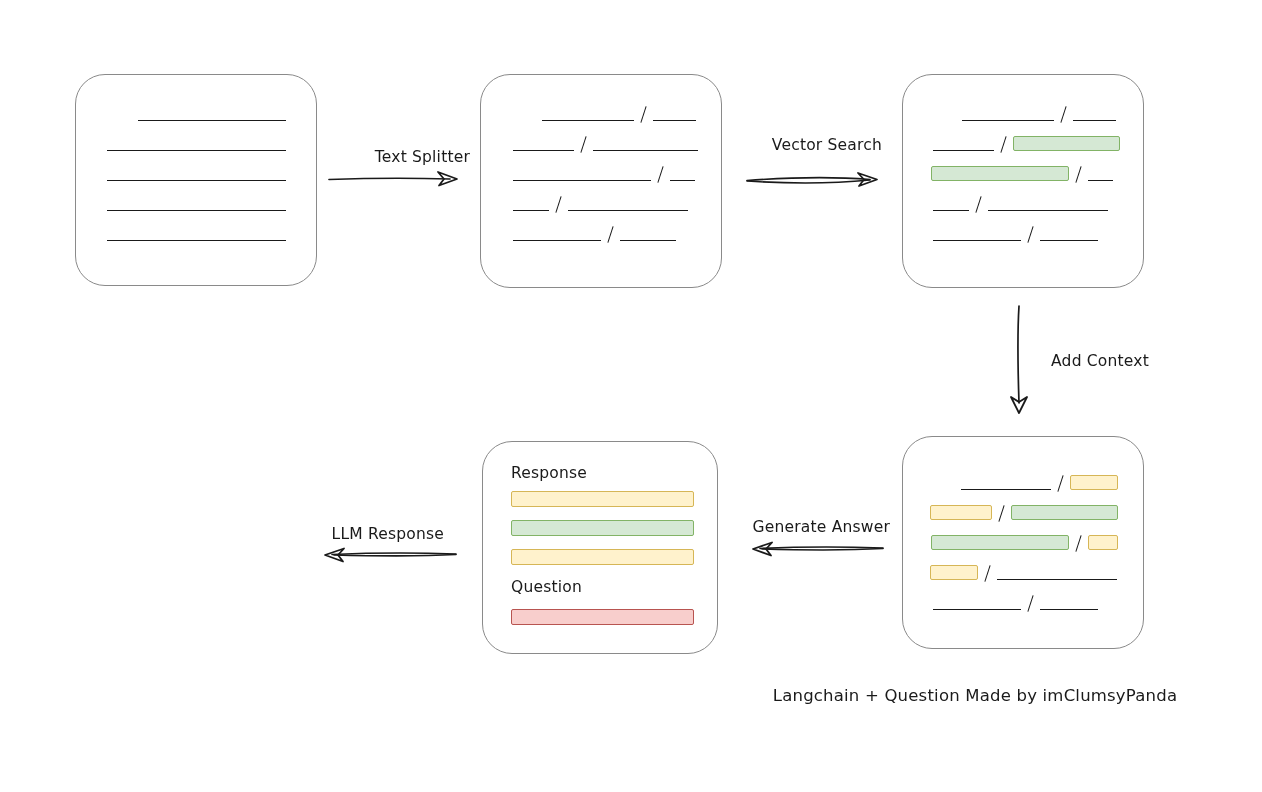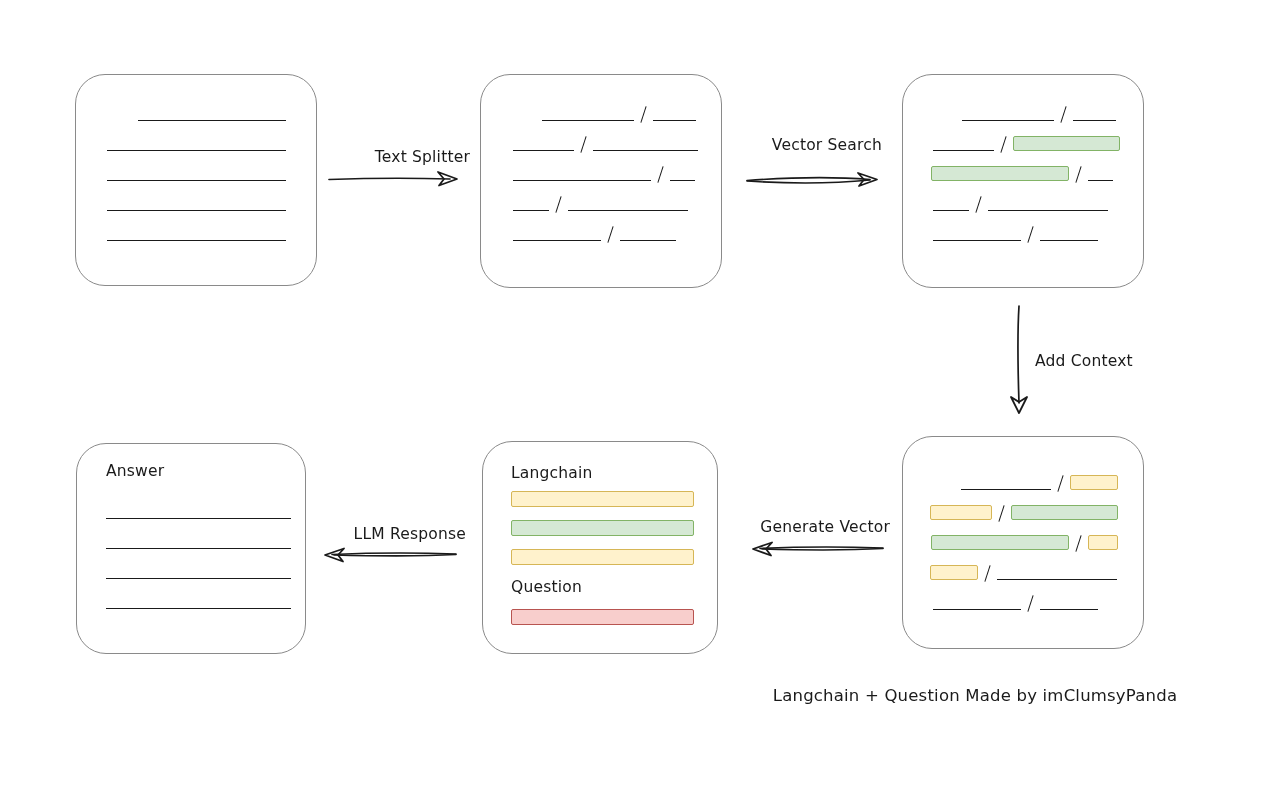--- a/index.html
+++ b/index.html
@@ -142,74 +142,57 @@
         <div class="seg-row" style="padding-left: 30px;">
           <div class="seg-line" style="width: 88px; flex: 0 0 auto;"></div>
           <div class="slash"></div>
           <div class="seg-line" style="width: 58px; flex: 0 0 auto;"></div>
         </div>
       </div>
   </div>
 
   <div class="box" style="left:482px;top:441px;width:236px;height:213px">
     <div class="prompt-items">
-        <div class="box-label">Langchain</div>
+        <div class="box-label">Response</div>
         <div class="prompt-bar bar-yellow m9"></div>
         <div class="prompt-bar bar-green"></div>
         <div class="prompt-bar bar-yellow"></div>
         <div class="box-label">Question</div>
         <div class="prompt-bar bar-red"></div>
       </div>
   </div>
 
-  <div class="box" style="left:76px;top:443px;width:230px;height:211px">
-    <div class="box-label answer-label">Answer</div>
-    <div class="rows answer-rows">
-        <div class="seg-row" style="padding-left: 29px;">
-          <div class="seg-line" style="width: 185px; flex: 0 0 auto;"></div>
-        </div>
-        <div class="seg-row" style="padding-left: 29px;">
-          <div class="seg-line" style="width: 185px; flex: 0 0 auto;"></div>
-        </div>
-        <div class="seg-row" style="padding-left: 29px;">
-          <div class="seg-line" style="width: 185px; flex: 0 0 auto;"></div>
-        </div>
-        <div class="seg-row" style="padding-left: 29px;">
-          <div class="seg-line" style="width: 185px; flex: 0 0 auto;"></div>
-        </div>
-      </div>
-  </div>
 
   <div class="arrow-label" style="left:330px;top:148px;width:140px">Text Splitter</div>
   <svg class="arrow-svg" style="left:326px;top:168px" width="145" height="24">
     <path d="M3,11.5 C45,10 90,10 124,11" stroke-width="1.7"></path>
     <path d="M112,4 L131,11 L113,17.5 L118,11 Z" stroke-width="1.8"></path>
   </svg>
 
   <div class="arrow-label" style="left:742px;top:136px;width:140px">Vector Search</div>
   <svg class="arrow-svg" style="left:744px;top:168px" width="145" height="26">
     <path d="M3,12.5 C50,9 95,9 126,11.5" stroke-width="1.6"></path>
     <path d="M3,13 C50,16 95,15 126,12" stroke-width="1.6"></path>
     <path d="M114,5 L133,11.5 L115,18 L120,11.5 Z" stroke-width="1.8"></path>
   </svg>
 
-  <div class="arrow-label" style="left:1035px;top:352px;width:130px;text-align:left">Add Context</div>
+  <div class="arrow-label" style="left:1035px;top:352px;width:130px;text-align:center">Add Context</div>
   <svg class="arrow-svg" style="left:1006px;top:303px" width="26" height="118">
     <path d="M13,3 C11,35 12,70 13,100" stroke-width="1.7"></path>
     <path d="M5,94 L13,110 L21,94 L13,99 Z" stroke-width="1.8"></path>
   </svg>
 
-  <div class="arrow-label" style="left:734px;top:518px;width:156px">Generate Vector</div>
+  <div class="arrow-label" style="left:734px;top:518px;width:156px">Generate Answer</div>
   <svg class="arrow-svg" style="left:738px;top:539px" width="148" height="20">
     <path d="M145,9 C100,7.5 55,8 22,9.5" stroke-width="1.6"></path>
     <path d="M145,9.5 C100,12 60,11 24,10" stroke-width="1.6"></path>
     <path d="M34,3.5 L15,10 L33,16.5 L28,10 Z" stroke-width="1.8"></path>
   </svg>
 
-  <div class="arrow-label" style="left:326px;top:525px;width:140px">LLM Response</div>
+  <div class="arrow-label" style="left:304px;top:525px;width:140px">LLM Response</div>
   <svg class="arrow-svg" style="left:312px;top:545px" width="148" height="20">
     <path d="M144,9 C100,7.5 55,8 20,9.5" stroke-width="1.6"></path>
     <path d="M144,9.5 C100,12 60,11 22,10" stroke-width="1.6"></path>
     <path d="M32,3.5 L13,10 L31,16.5 L26,10 Z" stroke-width="1.8"></path>
   </svg>
 
   <div class="caption">Langchain + Question Made by imClumsyPanda</div>
 
 </div>
 

